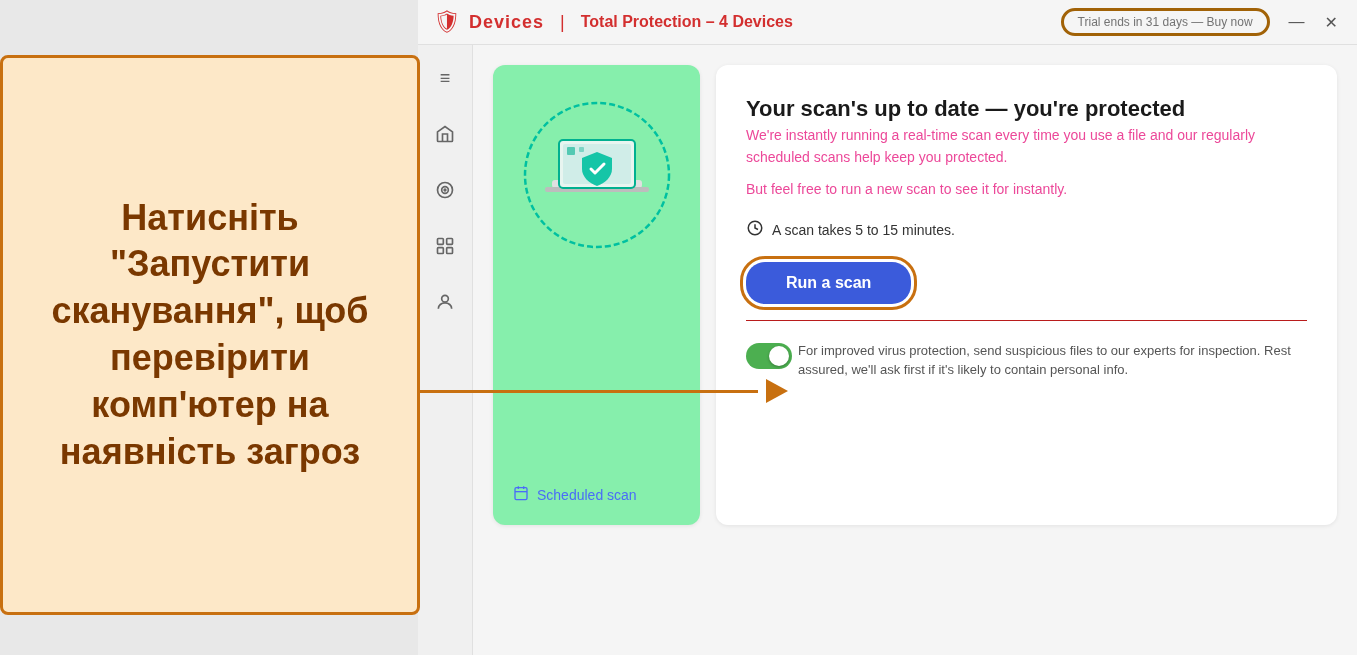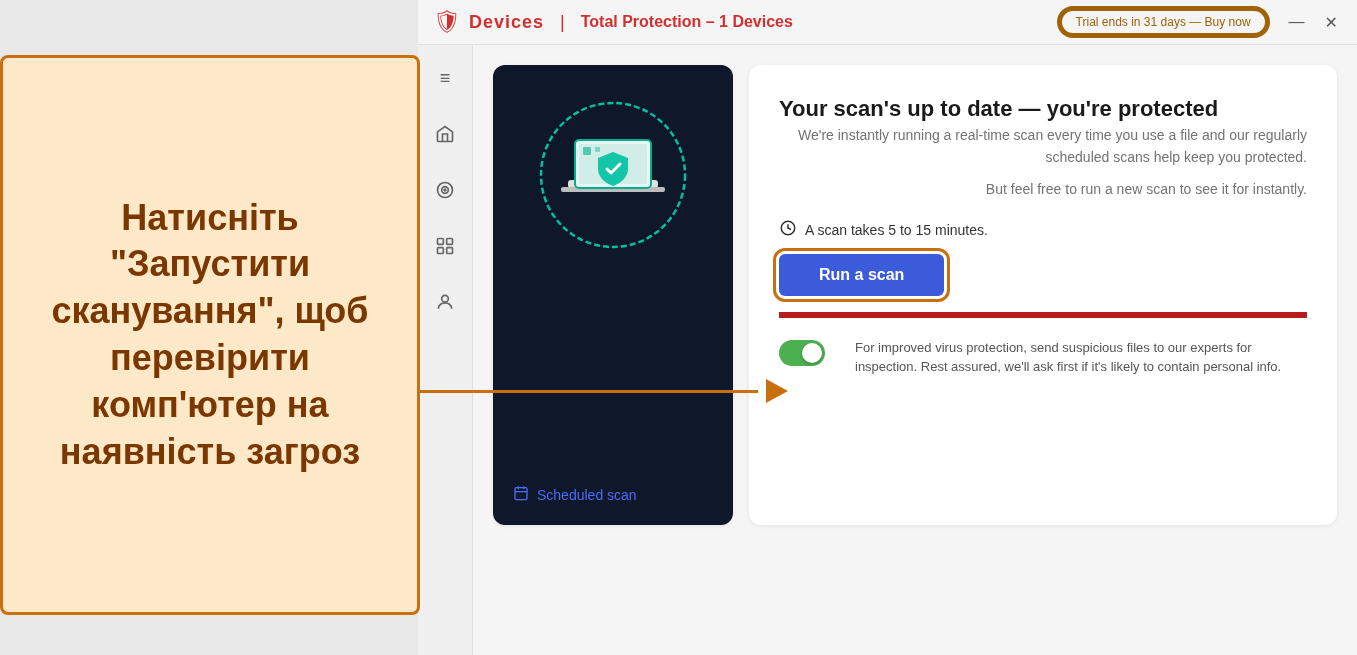--- a/index.html
+++ b/index.html
@@ -106,25 +106,25 @@
       font-size: 18px;
     }
     .app-title {
       font-size: 16px;
       font-weight: 700;
       color: #d32f2f;
     }
     .title-spacer { flex: 1; }
     .trial-banner {
       background: #f5f5f5;
-      border: 5px solid #a16207;
+      border: 3px solid #a16207;
       border-radius: 20px;
       padding: 4px 14px;
       font-size: 12px;
-      color: #a16207;
+      color: #737373;
       margin-right: 15px;
     }
     .window-controls {
       display: flex;
       gap: 12px;
       align-items: center;
     }
     .win-btn {
       font-size: 16px;
       color: #555;
@@ -178,23 +178,23 @@
       margin-bottom: 16px;
     }
 
     .content-area {
       display: flex;
       gap: 16px;
     }
 
     
     .scan-card {
-      width: 240px;
+      width: 207px;
       min-height: 460px;
-      background: #0f172a;
+      background: #86efac;
       border-radius: 12px;
       display: flex;
       flex-direction: column;
       align-items: center;
       padding: 30px 20px 20px;
       box-shadow: 0 1px 4px rgba(0,0,0,0.08);
     }
 
     .scan-illustration {
       width: 160px;
@@ -233,41 +233,40 @@
       box-shadow: 0 1px 4px rgba(0,0,0,0.08);
     }
     .scan-status-title {
       font-size: 22px;
       font-weight: 700;
       color: #1a1a1a;
       line-height: 1.3;
     }
     .scan-desc {
       font-size: 14px;
-      color: #737373;
+      color: #ec4899;
       line-height: 1.6;
       margin-bottom: 10px;
-      text-align: right;
     }
     .scan-time-row {
       display: flex;
       align-items: center;
       gap: 8px;
-      margin: 18px 0 12px;
+      margin: 18px 0 20px;
       font-size: 14px;
       color: #333;
       font-weight: 500;
     }
     .clock-icon { font-size: 18px; }
 
     .run-scan-btn {
       background: #3b5bdb;
       color: #fff;
       border: none;
-      border-radius: 6px;
+      border-radius: 19px;
       padding: 12px 40px;
       font-size: 16px;
       font-weight: 600;
       cursor: pointer;
       outline: 3px solid #c87010;
       outline-offset: 3px;
       display: block;
       margin-bottom: 16px;
     }
 
@@ -287,23 +286,23 @@
     }
     .shutdown-label {
       font-size: 13px;
       color: #444;
     }
 
     
     .toggle-row {
       display: flex;
       align-items: flex-start;
-      gap: 30px;
+      gap: 6px;
       padding-top: 20px;
-      border-top: 6px solid #b91c1c;
+      border-top: 1px solid #b91c1c;
     }
     .toggle-switch {
       width: 46px;
       height: 26px;
       background: #4caf50;
       border-radius: 13px;
       position: relative;
       flex-shrink: 0;
       margin-top: 2px;
     }
@@ -335,21 +334,21 @@
   <div class="arrow-head"></div>
 </div>
 
 <div class="app-window">
 
   <div class="title-bar">
     <div class="mcafee-logo">
       <span class="mcafee-shield">🛡</span>
       <span class="mcafee-name">Devices</span>
       <span class="title-divider">|</span>
-      <span class="app-title">Total Protection – 1 Devices</span>
+      <span class="app-title">Total Protection – 4 Devices</span>
     </div>
     <div class="title-spacer"></div>
     <div class="trial-banner">
       <span>Trial ends in 31 days — Buy now</span>
     </div>
     <div class="window-controls">
       <button class="win-btn">—</button>
       <button class="win-btn">✕</button>
     </div>
   </div>

